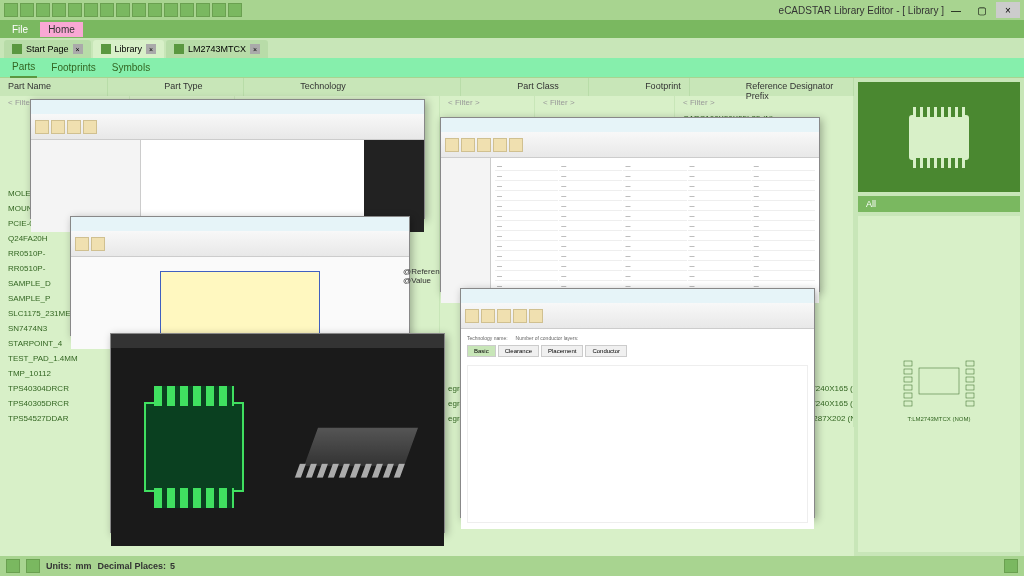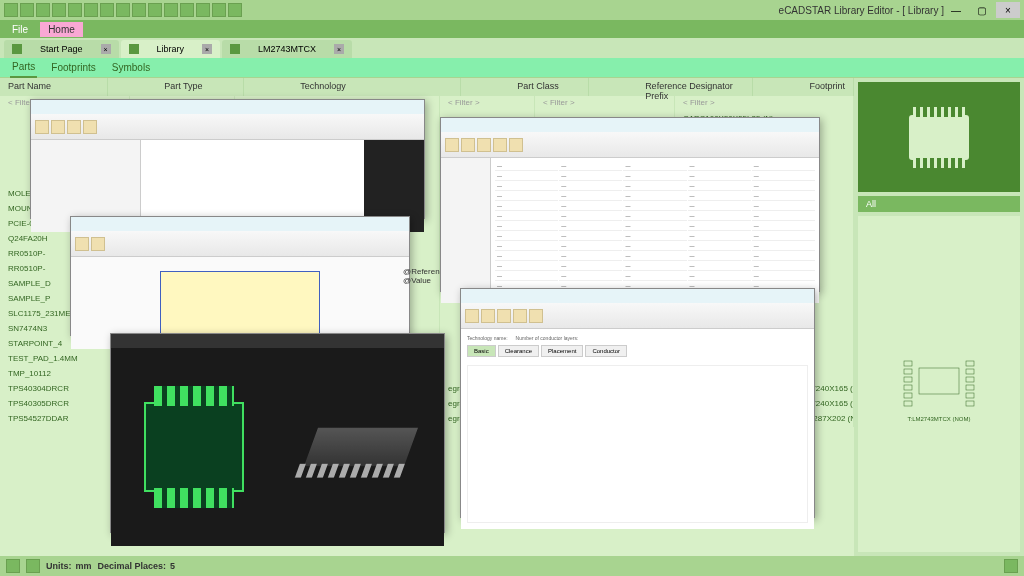--- a/index.html
+++ b/index.html
@@ -11,21 +11,21 @@
 .title-bar .title { flex: 1; text-align: right; font-size: 10px; color: #333; }
 .title-bar .win-controls { display: flex; gap: 2px; }
 .title-bar .win-btn { width: 24px; height: 16px; font-size: 10px; display: flex; align-items: center; justify-content: center; cursor: pointer; }
 .title-bar .win-btn.close { background: #ccc; }
 
 .menu-bar { height: 18px; background: #7ab860; display: flex; align-items: center; padding: 0 4px; gap: 4px; }
 .menu-item { font-size: 10px; color: #fff; padding: 2px 8px; cursor: pointer; text-align: center; }
 .menu-item.active { background: #f9a8d4; color: #333; }
 
 .tab-strip { height: 20px; background: #c8e6b8; display: flex; align-items: flex-end; padding: 0 4px; gap: 2px; }
-.tab { height: 18px; padding: 0 8px; font-size: 9px; display: flex; align-items: center; gap: 18px; background: #b8dca8; cursor: pointer; border-radius: 3px 3px 0 0; margin-top: 36px; }
+.tab { height: 18px; padding: 0 8px; font-size: 9px; display: flex; align-items: center; gap: 4px; background: #b8dca8; cursor: pointer; border-radius: 3px 3px 0 0; margin-top: 36px; }
 .tab.active { background: #d8f0c8; }
 .tab .tab-icon { width: 10px; height: 10px; background: #5a9840; }
 .tab .tab-close { width: 10px; height: 10px; background: #aaa; font-size: 7px; display: flex; align-items: center; justify-content: center; }
 
 .sub-tabs { height: 20px; background: #86efac; display: flex; align-items: center; padding: 0 10px; gap: 12px; border-bottom: 1px solid #a8d490; }
 .sub-tab { font-size: 10px; color: #336622; cursor: pointer; padding: 4px 2px; }
 .sub-tab.active { border-bottom: 2px solid #5a9840; }
 
 .main-area { display: flex; height: 478px; }
 .table-area { flex: 1; background: #d8f0c8; position: relative; overflow: hidden; }
@@ -158,22 +158,22 @@
   <div class="sub-tab">Symbols</div>
 </div>
 
 <div class="main-area">
   <div class="table-area">
     <div class="table-header">
       <div class="col c1">Part Name</div>
       <div class="col c2">Part Type</div>
       <div class="col c3">Technology</div>
       <div class="col c4">Part Class</div>
+      <div class="col c6">Footprint</div>
       <div class="col c5">Reference Designator Prefix</div>
-      <div class="col c6">Footprint</div>
     </div>
     <div class="filter-row">
       <div class="col c1">&lt; Filter &gt;</div>
       <div class="col c2">&lt; Filter &gt;</div>
       <div class="col c3">&lt; Filter &gt;</div>
       <div class="col c4">&lt; Filter &gt;</div>
       <div class="col c5">&lt; Filter &gt;</div>
       <div class="col c6">&lt; Filter &gt;</div>
     </div>
     <div id="rows-container">

